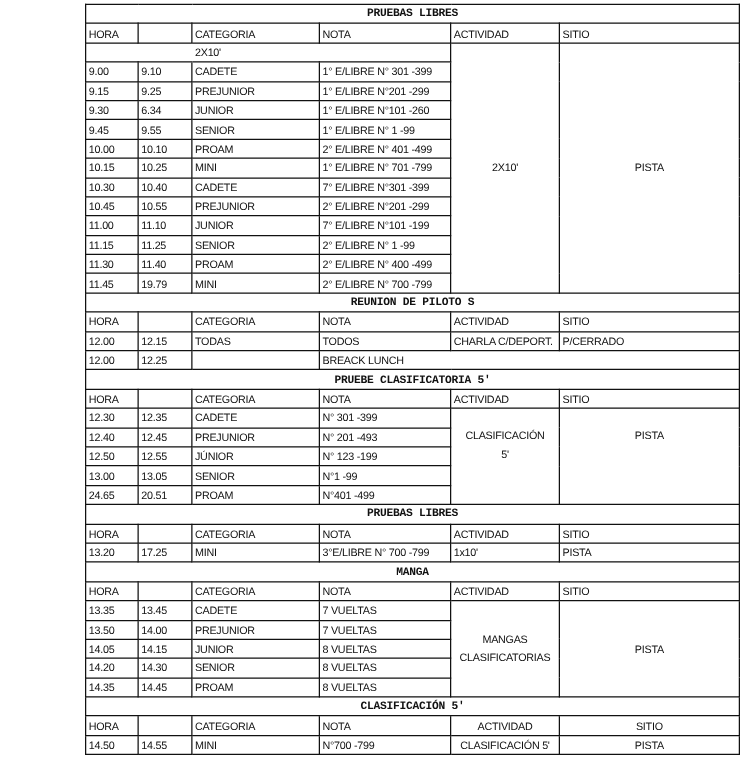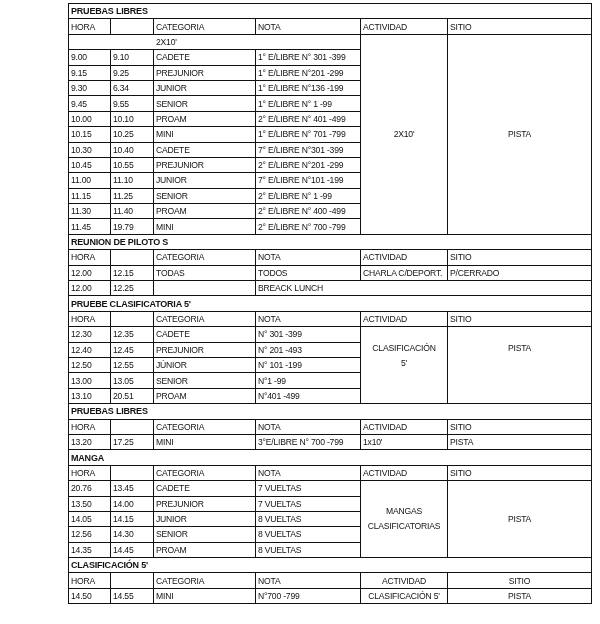--- a/index.html
+++ b/index.html
@@ -17,22 +17,22 @@
     border: 1.3px solid #111;
     height: 14.4px;
     padding: 0 2px;
     line-height: 12px;
     white-space: nowrap;
     overflow: hidden;
     vertical-align: middle;
     letter-spacing: -0.2px;
   }
   td.sec {
-    text-align: left;
-    font-family: Liberation Sans, sans-serif;
+    text-align: center;
+    font-family: Liberation Mono, monospace;
     font-weight: bold;
     font-size: 9px;
     letter-spacing: 0;
   }
   td.h { font-weight: normal; }
   td.c { text-align: center; }
   .merged { text-align: center; white-space: normal !important; line-height: 15px !important; }
 </style>
 </head>
 <body>
@@ -74,21 +74,21 @@
     <tr>
         <td>9.15</td>
         <td>9.25</td>
         <td>PREJUNIOR</td>
         <td>1° E/LIBRE N°201  -299</td>
       </tr>
     <tr>
         <td>9.30</td>
         <td>6.34</td>
         <td>JUNIOR</td>
-        <td>1° E/LIBRE N°136  -199</td>
+        <td>1° E/LIBRE N°101  -260</td>
       </tr>
     <tr>
         <td>9.45</td>
         <td>9.55</td>
         <td>SENIOR</td>
         <td>1° E/LIBRE N° 1  -99</td>
       </tr>
     <tr>
         <td>10.00</td>
         <td>10.10</td>
@@ -193,30 +193,30 @@
     <tr>
         <td>12.40</td>
         <td>12.45</td>
         <td>PREJUNIOR</td>
         <td>N° 201 -493</td>
       </tr>
     <tr>
         <td>12.50</td>
         <td>12.55</td>
         <td>JÚNIOR</td>
-        <td>N° 101 -199</td>
+        <td>N° 123 -199</td>
       </tr>
     <tr>
         <td>13.00</td>
         <td>13.05</td>
         <td>SENIOR</td>
         <td>N°1 -99</td>
       </tr>
     <tr>
-        <td>13.10</td>
+        <td>24.65</td>
         <td>20.51</td>
         <td>PROAM</td>
         <td>N°401 -499</td>
       </tr>
 
     <tr>
       <td colspan="6" class="sec">PRUEBAS LIBRES</td>
     </tr>
     <tr>
       <td class="h">HORA</td>
@@ -240,21 +240,21 @@
     </tr>
     <tr>
       <td class="h">HORA</td>
       <td class="h"></td>
       <td class="h">CATEGORIA</td>
       <td class="h">NOTA</td>
       <td class="h">ACTIVIDAD</td>
       <td class="h">SITIO</td>
     </tr>
     <tr>
-      <td>20.76</td>
+      <td>13.35</td>
       <td>13.45</td>
       <td>CADETE</td>
       <td>7 VUELTAS</td>
       <td rowspan="5" class="merged">
         <div>MANGAS</div>
         <div>CLASIFICATORIAS</div>
       </td>
       <td rowspan="5" class="merged">PISTA</td>
     </tr>
     <tr>
@@ -263,21 +263,21 @@
         <td>PREJUNIOR</td>
         <td>7 VUELTAS</td>
       </tr>
     <tr>
         <td>14.05</td>
         <td>14.15</td>
         <td>JUNIOR</td>
         <td>8 VUELTAS</td>
       </tr>
     <tr>
-        <td>12.56</td>
+        <td>14.20</td>
         <td>14.30</td>
         <td>SENIOR</td>
         <td>8 VUELTAS</td>
       </tr>
     <tr>
         <td>14.35</td>
         <td>14.45</td>
         <td>PROAM</td>
         <td>8 VUELTAS</td>
       </tr>

